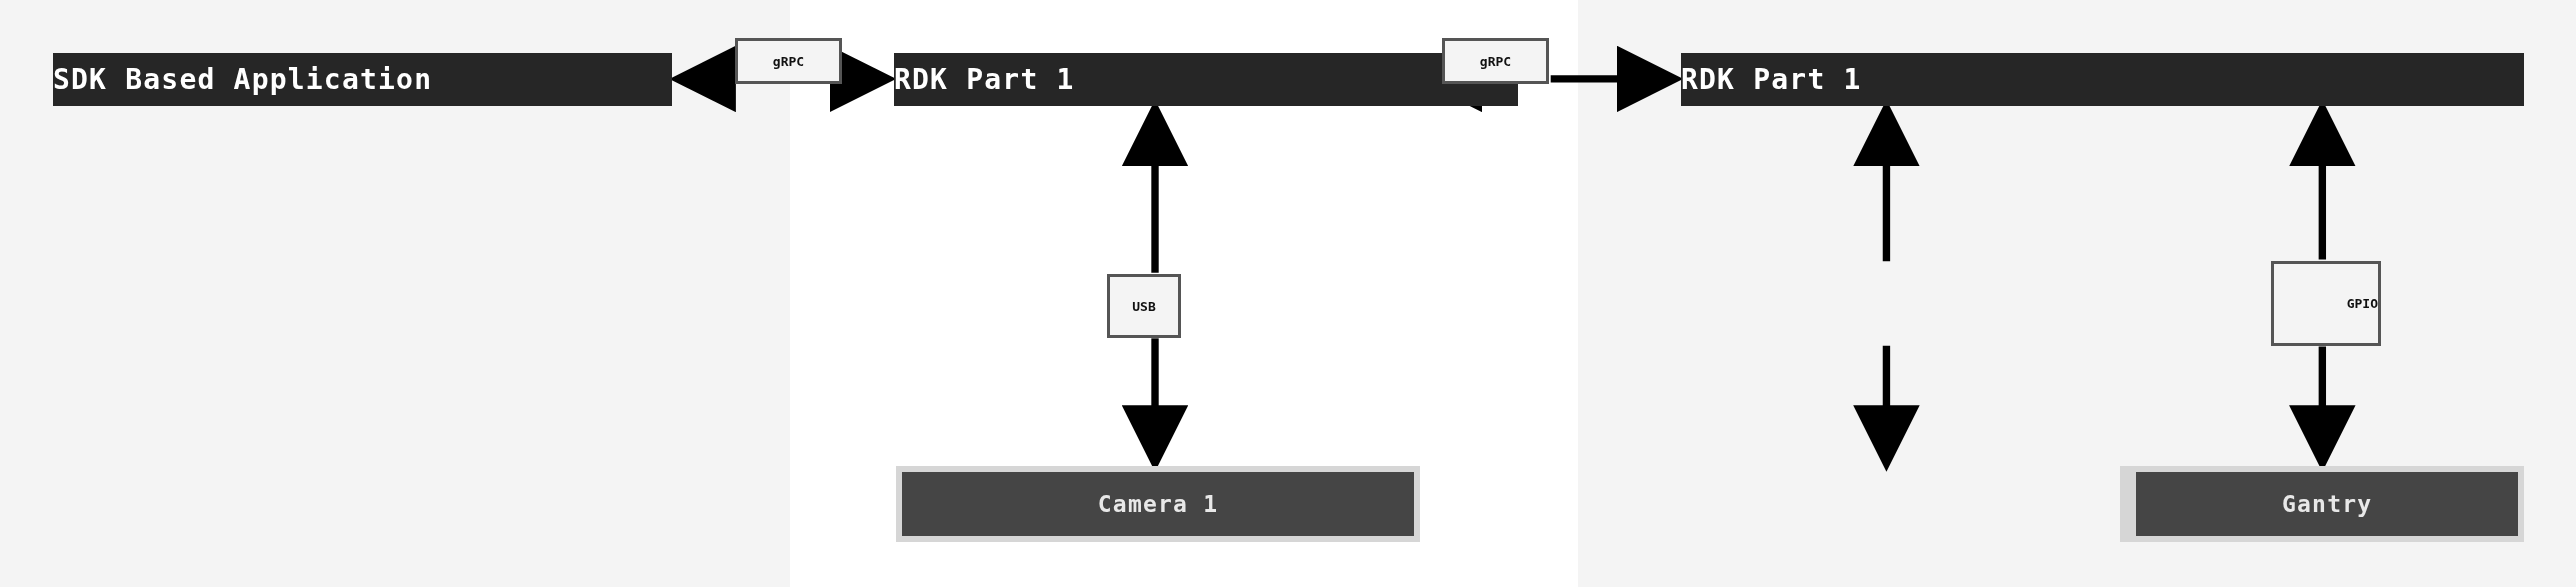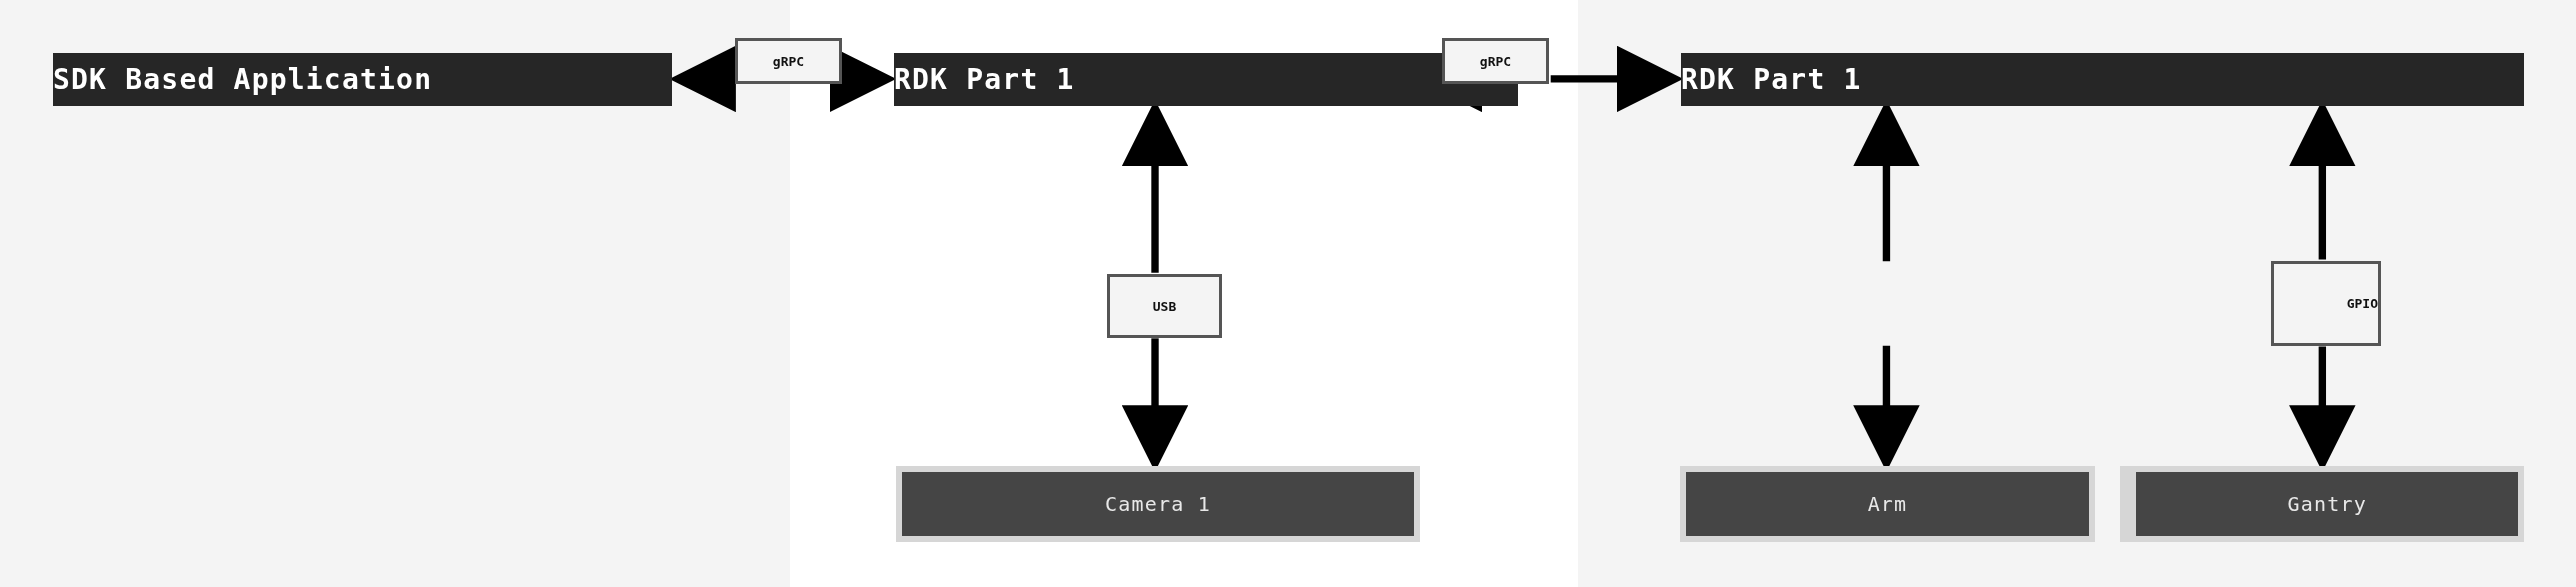--- a/index.html
+++ b/index.html
@@ -44,22 +44,22 @@
   }
   .node-res > .inner {
     width: 100%;
     height: 100%;
     background: #454545;
     color: #e8e8e8;
     display: flex;
     align-items: center;
     justify-content: center;
     font-family: "DejaVu Sans Mono", monospace;
-    font-size: 20px;
-    font-weight: normal;
+    font-size: 23px;
+    font-weight: bold;
     letter-spacing: 1.2px;
     white-space: nowrap;
   }
   
   .edge-label {
     position: absolute;
     background: #f4f4f4;
     border: 3.3px solid #555555;
     box-sizing: border-box;
     display: flex;
@@ -125,40 +125,35 @@
   </div>
 
   <div class="edge-label" style="left:735px; top:38px; width:107px; height:46px;">
     <span>gRPC</span>
   </div>
 
   <div class="edge-label" style="left:1442px; top:38px; width:107px; height:46px;">
     <span>gRPC</span>
   </div>
 
-  <div class="edge-label" style="left:1107px; top:274px; width:115px; height:64px;">
+  <div class="edge-label" style="left:1107px; top:274px; width:74px; height:64px;">
     <span>USB</span>
   </div>
 
 
   <div class="edge-label" style="left:2271px; top:261px; width:110px; height:85px;justify-content:flex-end;">
     <span>GPIO</span>
   </div>
 
   <div class="node-res" style="left:896px; top:466px; width:524px; height:76px; z-index:3;">
     <div class="inner">
       <span>Camera 1</span>
     </div>
   </div>
 
-  <div class="node-res" style="left:1680px; top:466px; width:415px; height:76px; z-index:3;">
-    <div class="inner">
-      <span>Arm</span>
-    </div>
-  </div>
 
   <div class="node-res" style="left:2120px; top:466px; width:404px; height:76px; z-index:3;padding-left:16px;">
     <div class="inner">
       <span>Gantry</span>
     </div>
   </div>
 
 </div>
 
 

